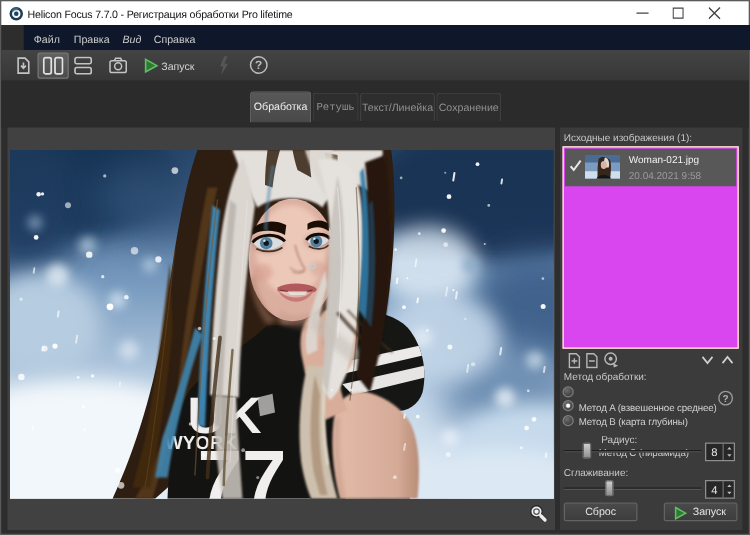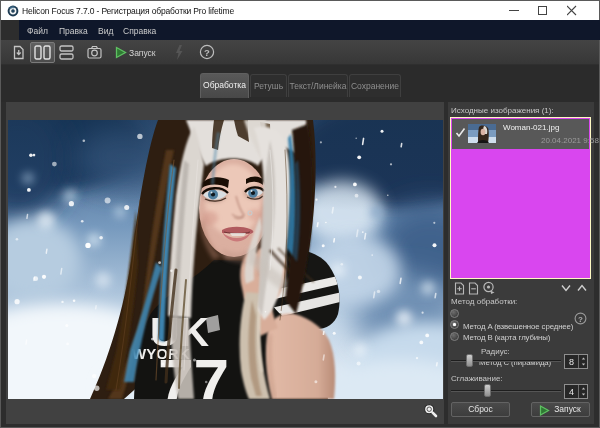--- a/index.html
+++ b/index.html
@@ -79,21 +79,21 @@
   <div class="wbtn" style="right:2px;">
         <svg width="10" height="19">
           <path d="M0,5 L9,14 M9,5 L0,14" stroke="#444" stroke-width="1.1"></path>
         </svg>
       </div>
 </div>
 
 <div id="menubar">
   <span style="left:8px;">Файл</span>
   <span style="left:40px;">Правка</span>
-  <span style="left:79px;">Вид</span>
+  <span style="left:79px;font-style:italic;">Вид</span>
   <span style="left:104px;">Справка</span>
 </div>
 
 <div id="toolbar">
   <svg style="position:absolute;left:10px;top:5px;" width="15" height="15" viewBox="0 0 15 15">
     <path d="M3.5,1.5 L9,1.5 L12,4.5 L12,13.5 L3.5,13.5 Z" fill="none" stroke="#c4c4c4" stroke-width="1.3"></path>
     <path d="M7.75,5 L7.75,9 M5.8,7.5 L7.75,9.6 L9.7,7.5" fill="none" stroke="#c4c4c4" stroke-width="1.3"></path>
   </svg>
   <div style="position:absolute;left:29px;top:2px;width:25px;height:21px;background:linear-gradient(#616161,#4c4c4c);border:1px solid #7b7b7b;border-radius:2px;"></div>
   <svg style="position:absolute;left:33px;top:5px;" width="17" height="15" viewBox="0 0 17 15">
@@ -117,21 +117,21 @@
     <path d="M6.5,1 L3,9 L5.5,9 L4,16 L9.5,7 L6.5,7 L9,1 Z" fill="#555555"></path>
   </svg>
   <svg style="position:absolute;left:198px;top:4px;" width="16" height="16" viewBox="0 0 16 16">
     <circle cx="8" cy="8" r="6.6" fill="none" stroke="#bdbdbd" stroke-width="1.2"></circle>
     <text x="8" y="11.5" text-anchor="middle" font-size="9.5" font-weight="bold" fill="#bdbdbd" font-family="Liberation Sans">?</text>
   </svg>
 </div>
 
 <div id="tabzone">
   <div class="tab active" style="left:199px;width:49px;">Обработка</div>
-  <div class="tab" style="left:249px;width:37px;">Ретушь</div>
+  <div class="tab" style="left:249px;width:37px;font-family:Liberation Mono, monospace;">Ретушь</div>
   <div class="tab" style="left:287px;width:60px;">Текст/Линейка</div>
   <div class="tab" style="left:348px;width:52px;">Сохранение</div>
 </div>
 
 <div id="photopanel">
   <div id="photo">
 <svg width="435" height="279" viewBox="0 0 435 279">
 <defs>
  <linearGradient id="bgv" x1="0" y1="0" x2="0" y2="1">
    <stop offset="0" stop-color="#3c5c86"></stop>
@@ -420,21 +420,21 @@
           <rect width="28" height="19" fill="#7b9cc0"></rect>
           <rect x="0" y="0" width="28" height="6" fill="#4a6b92"></rect>
           <rect x="0" y="13" width="28" height="6" fill="#cfdeed"></rect>
           <path d="M11,3 C10,7 10,13 10,19 L20,19 C21,13 21,6 20,4 C17,1 13,1 11,3 Z" fill="#35261b"></path>
           <path d="M16,2 C18,2 20,5 19,10 L16,10 C15,6 15,4 16,2 Z" fill="#ddd8d2"></path>
           <ellipse cx="15" cy="8" rx="2.4" ry="3.2" fill="#d9b3a4"></ellipse>
           <path d="M9,19 C11,15 19,15 21,19 Z" fill="#141414"></path>
         </svg>
       </div>
       <span style="position:absolute;left:51px;top:4px;font-size:8px;color:#f2f2f2;white-space:nowrap;">Woman-021.jpg</span>
-      <span style="position:absolute;left:51px;top:17px;font-size:8px;color:#9b9b9b;white-space:nowrap;margin-left:38px;">20.04.2021 9:58</span>
+      <span style="position:absolute;left:51px;top:17px;font-size:8px;color:#9b9b9b;white-space:nowrap;">20.04.2021 9:58</span>
     </div>
   </div>
   <div id="btnrow">
     <svg style="position:absolute;left:6px;top:1px;" width="11" height="13" viewBox="0 0 11 13">
       <path d="M1.5,1 L7,1 L9.5,3.5 L9.5,12 L1.5,12 Z" fill="none" stroke="#b8b8b8" stroke-width="1.1"></path>
       <path d="M5.5,4.5 L5.5,9 M3.2,6.8 L7.8,6.8" stroke="#b8b8b8" stroke-width="1.1"></path>
     </svg>
     <svg style="position:absolute;left:20px;top:1px;" width="11" height="13" viewBox="0 0 11 13">
       <path d="M1.5,1 L7,1 L9.5,3.5 L9.5,12 L1.5,12 Z" fill="none" stroke="#b8b8b8" stroke-width="1.1"></path>
       <path d="M3.2,6.8 L7.8,6.8" stroke="#b8b8b8" stroke-width="1.1"></path>

